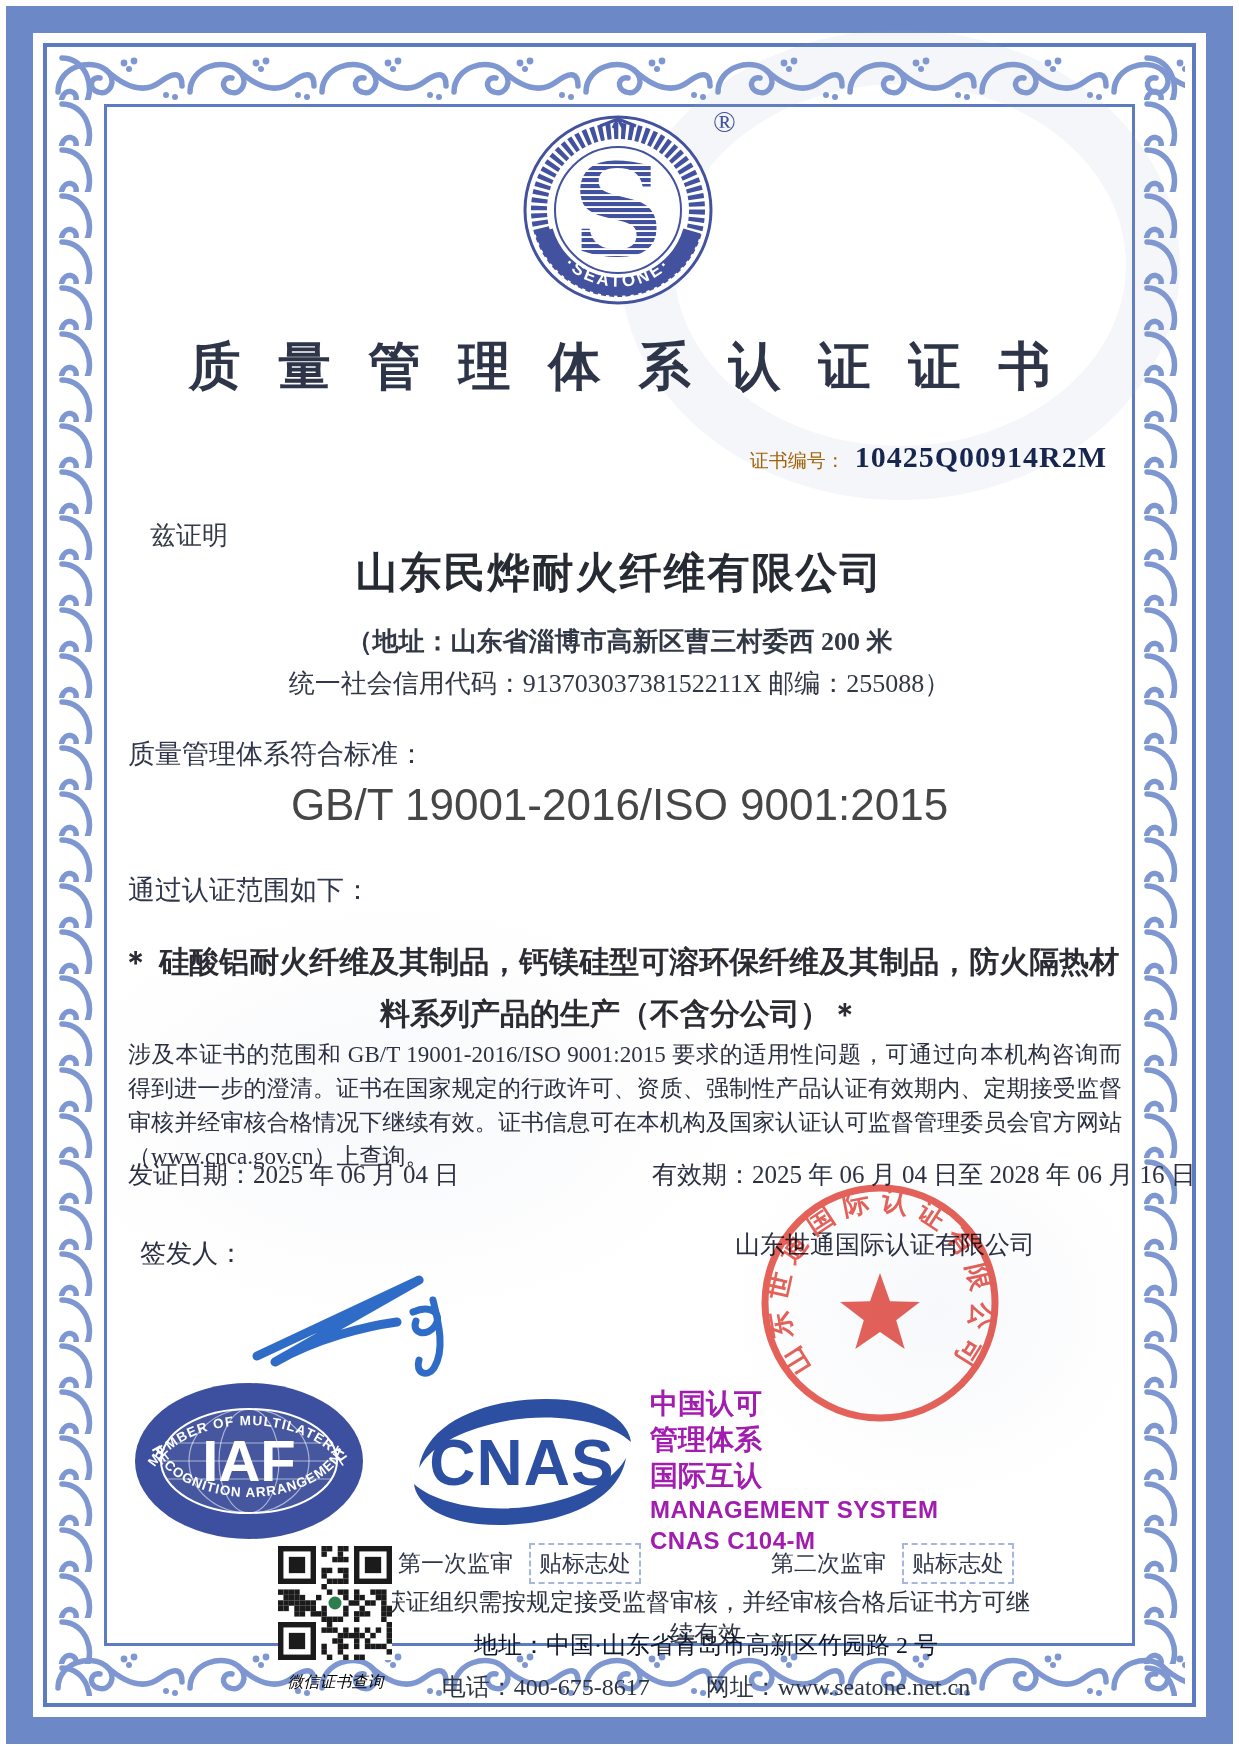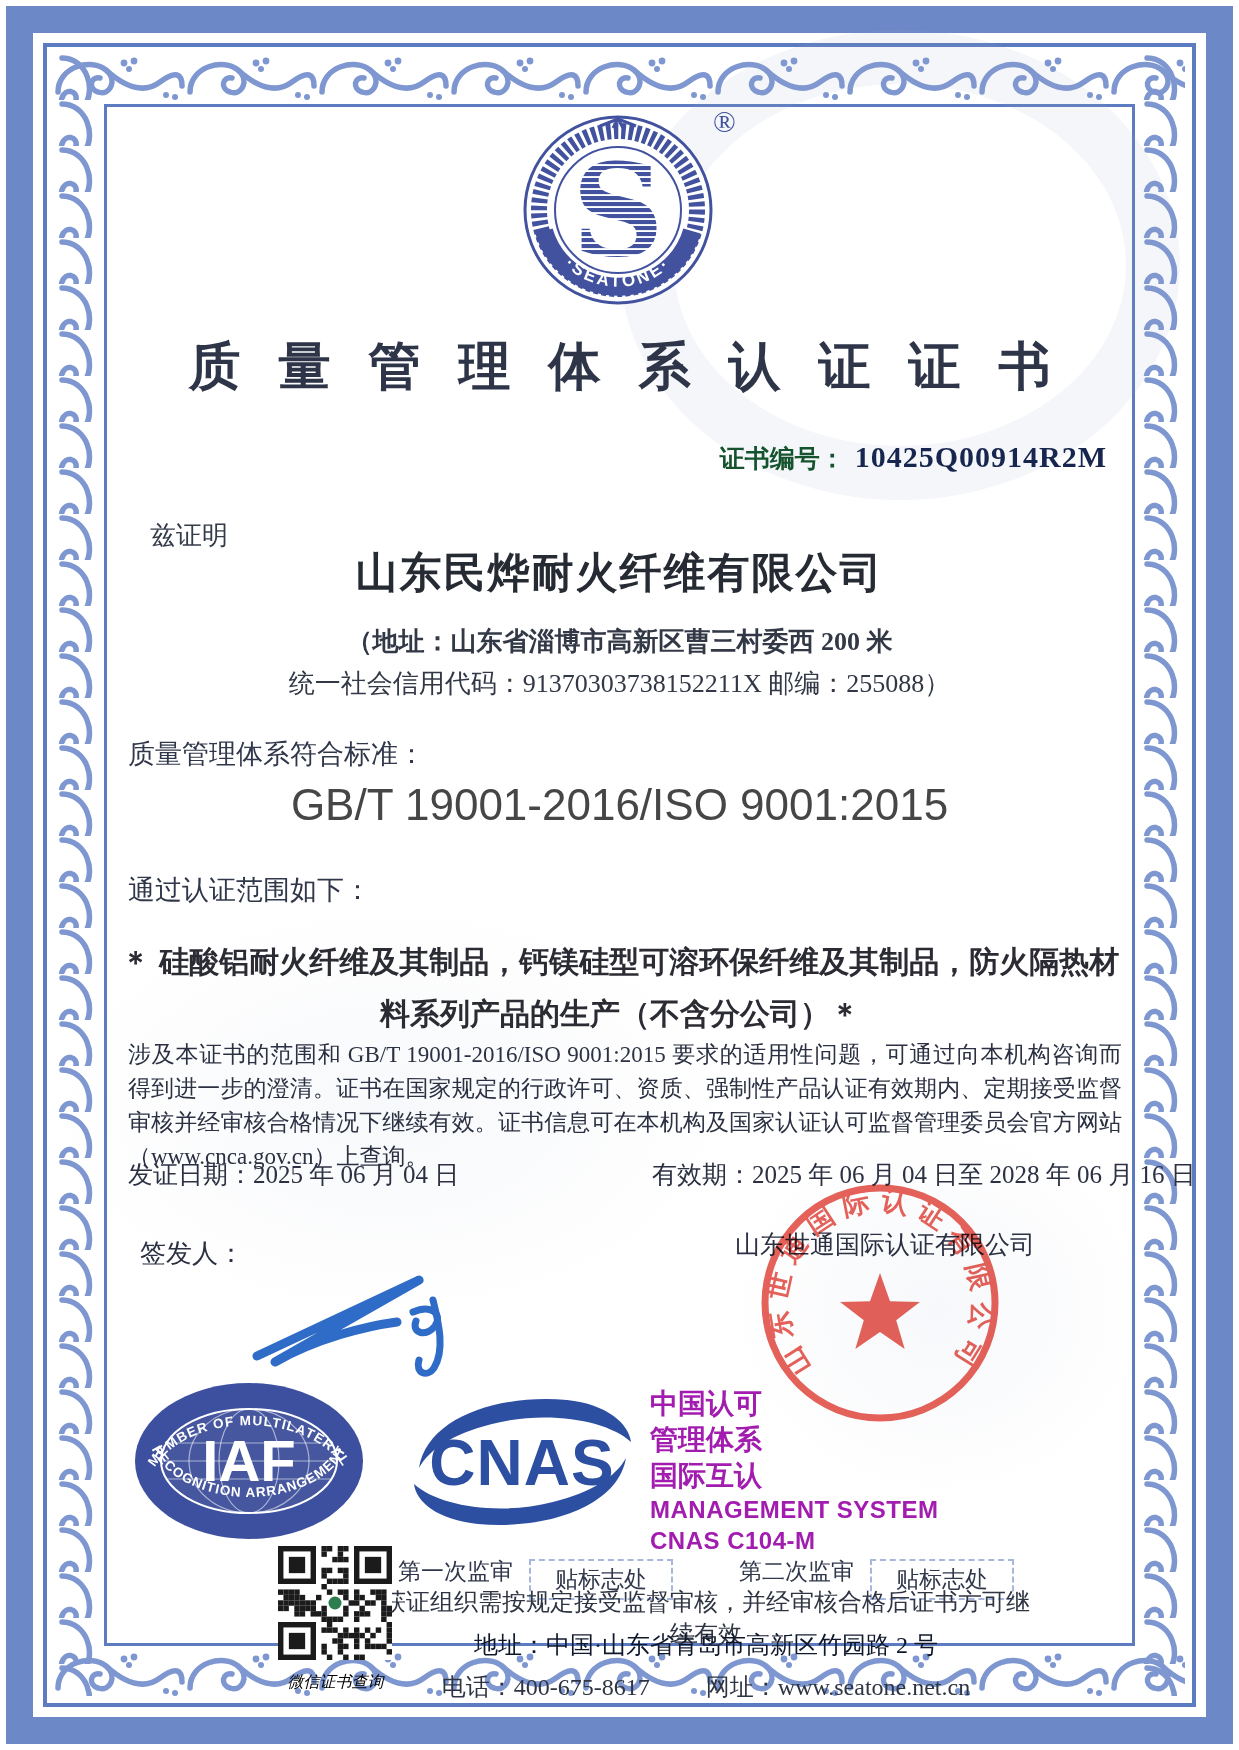--- a/index.html
+++ b/index.html
@@ -30,21 +30,21 @@
   .abs { position:absolute; }
   .center { width:100%; text-align:center; }
 
   
   .logo-wrap { left:500px; top:100px; width:240px; height:220px; }
   .cert-title {
     top:332px; font-size:52px; font-weight:700; color:#2e3548;
     letter-spacing:38px; text-indent:38px; white-space:nowrap;
   }
   .certno-row { top:440px; right:132px; display:flex; align-items:baseline; gap:10px; }
-  .certno-label { font-size:25px; font-weight:700; color:#14532d; }
+  .certno-label { font-size:19px; font-weight:400; color:#a16207; }
   .certno-value { font-size:30px; font-weight:700; color:#17264e; letter-spacing:1px; }
 
   .statement { left:150px; top:518px; font-size:26px; color:#333a48; }
   .company-name { top:545px; font-size:42px; font-weight:700; color:#262a33; letter-spacing:2px; }
   .addr1 { top:624px; font-size:26px; color:#323846;font-weight:bold; }
   .addr2 { top:666px; font-size:26px; color:#323846; }
 
   .std-label   { left:128px; top:736px; font-size:27px; color:#30374a; }
   .std-value   { top:780px; font-size:44px; color:#464646; font-family:"Liberation Sans","DejaVu Sans",sans-serif; }
   .scope-label { left:128px; top:872px; font-size:27px; color:#30374a; }
@@ -64,21 +64,21 @@
 
   
   .iaf-logo  { left:130px; top:1380px; width:238px; height:162px; }
   .cnas-logo { left:405px; top:1388px; width:235px; height:148px; }
   .cnas-text { left:650px; top:1386px; font-family:"Liberation Sans","DejaVu Sans",sans-serif; color:#a21caf; }
   .cnas-text .zh { font-size:28px; line-height:36px; font-weight:600; }
   .cnas-text .en { font-size:24px; line-height:31px; font-weight:700; letter-spacing:.5px; }
 
   .audit-row { left:398px; top:1543px; width:616px; display:flex; align-items:center; font-size:23px; color:#30374a; }
   .audit-row .lbl { white-space:nowrap;font-family:Liberation Mono, monospace; }
-  .sticker-box { border:2px dashed #a6b6dc; padding:3px 24px; margin-left:16px; white-space:nowrap; color:#30374a;margin-top:16px; }
+  .sticker-box { border:2px dashed #a6b6dc; padding:3px 8px; margin-left:16px; white-space:nowrap; color:#30374a; }
   .audit-spacer { flex:1; }
 
   .footer-note    { left:378px; top:1586px; width:656px; text-align:center; font-size:24px; color:#2e3442; }
   .footer-address { left:378px; top:1629px; width:656px; text-align:center; font-size:24px; color:#0f172a; }
   .footer-contact { left:378px; top:1671px; width:656px; display:flex; justify-content:center; gap:56px;
                     font-size:24px; color:#2e3442; }
 
   .qr-code  { left:278px; top:1546px; width:114px; height:114px; }
   .qr-label { left:248px; top:1672px; width:175px; text-align:center; font-size:16px; color:#000000;font-style:italic; }
 </style>

